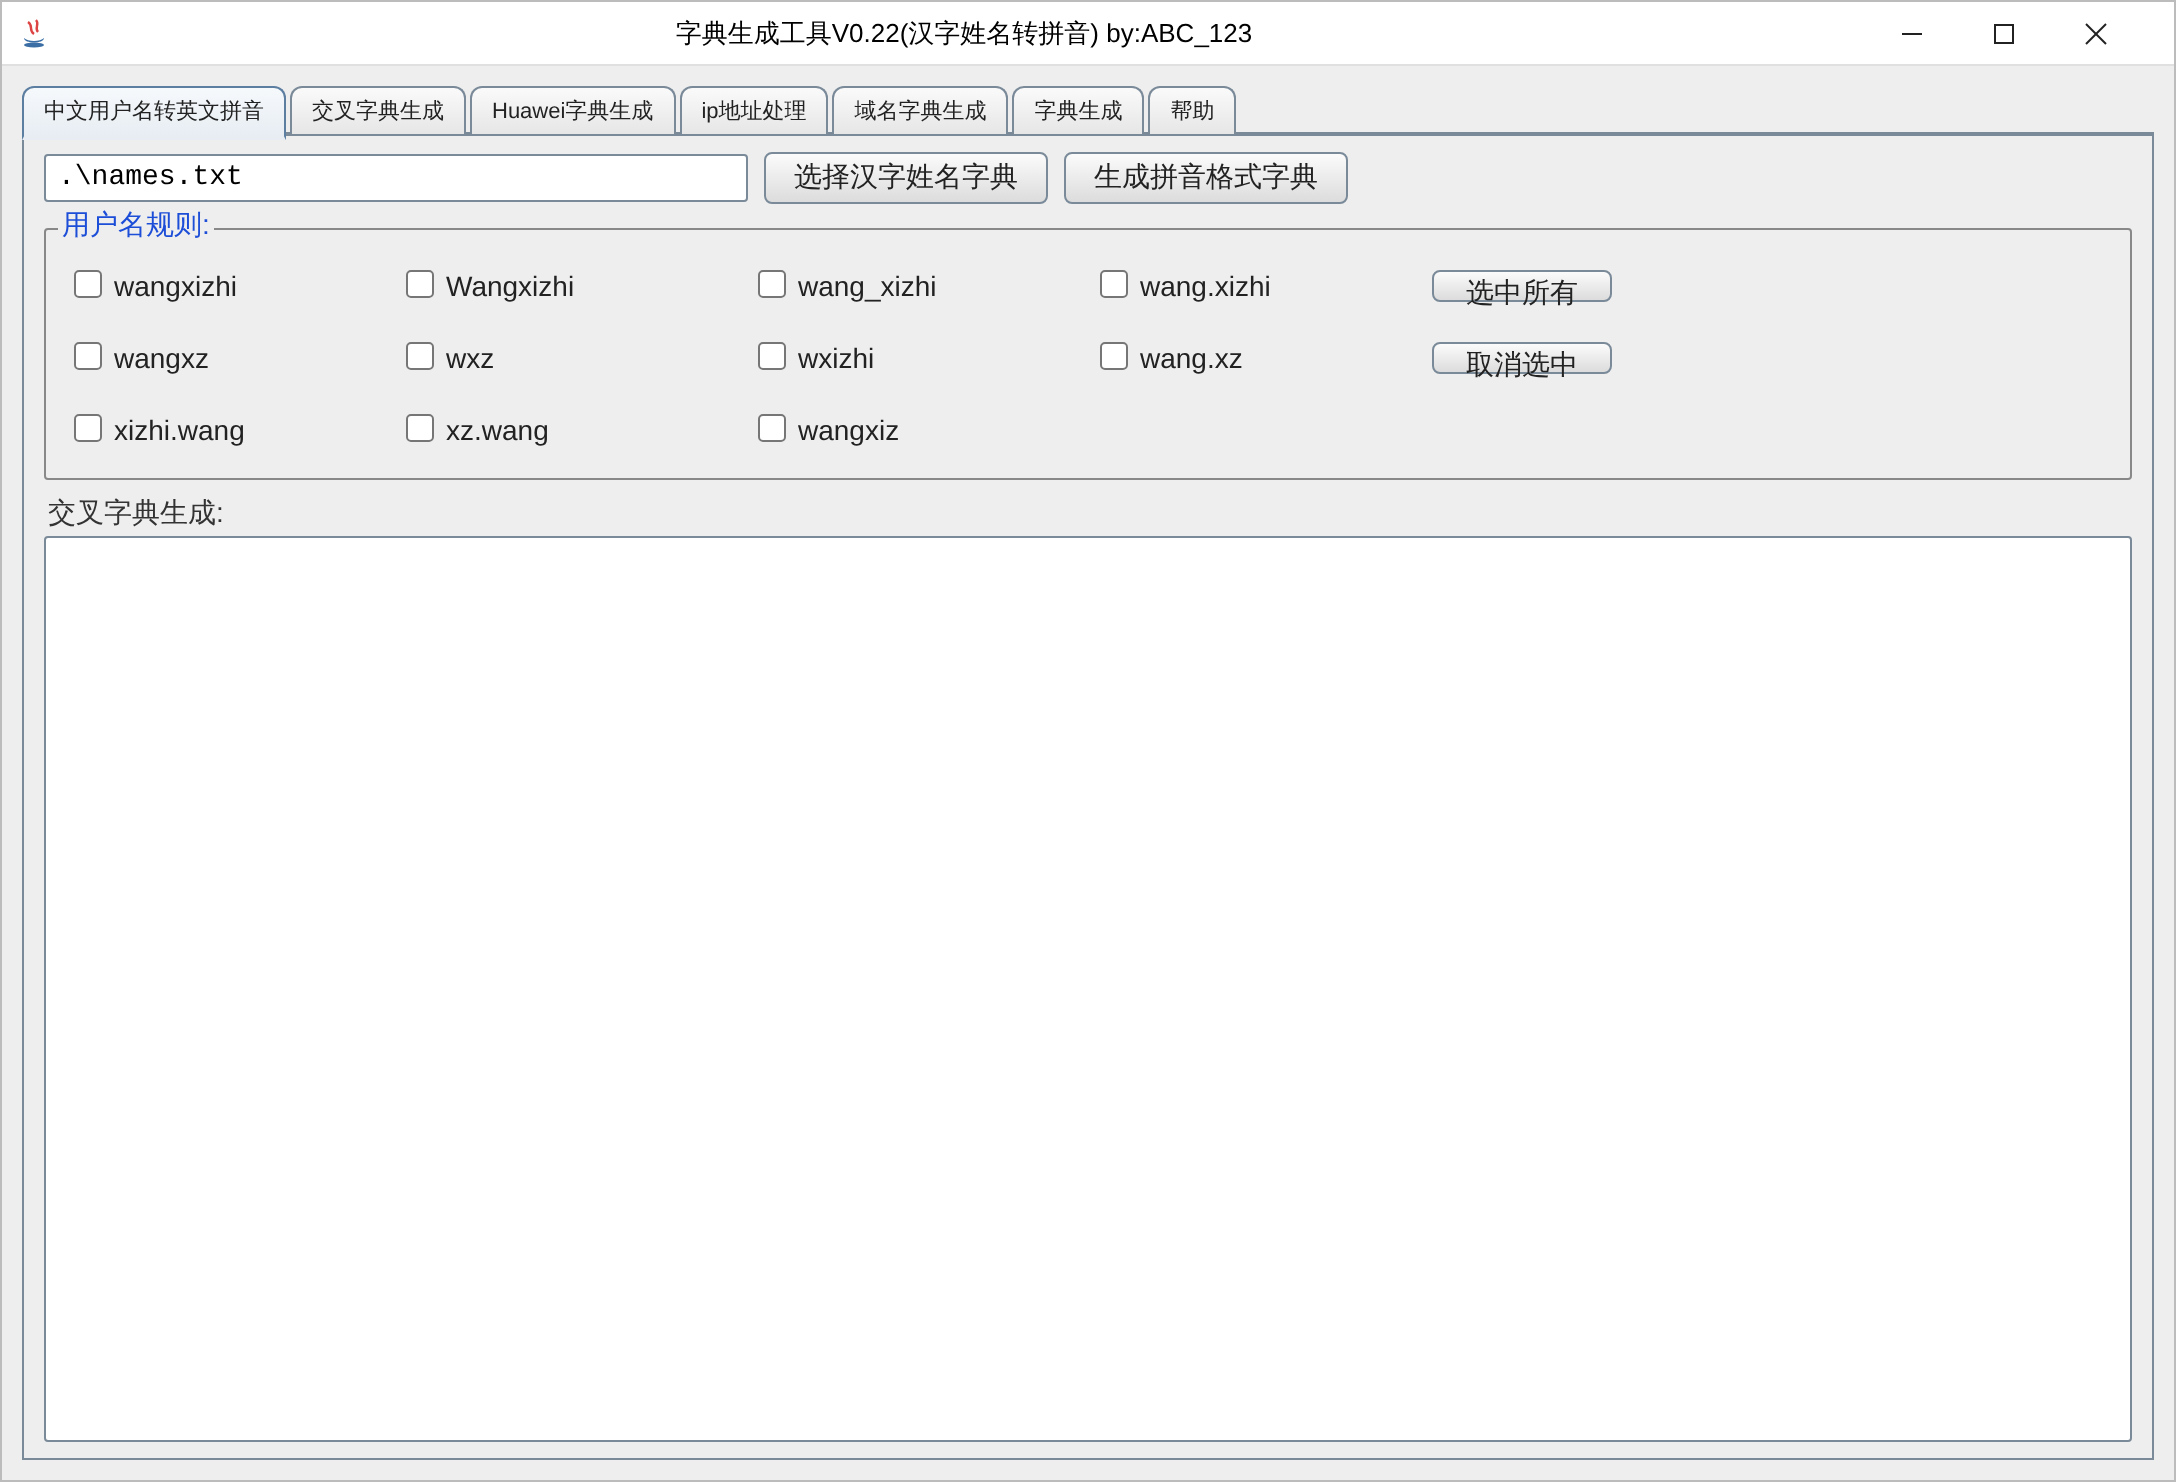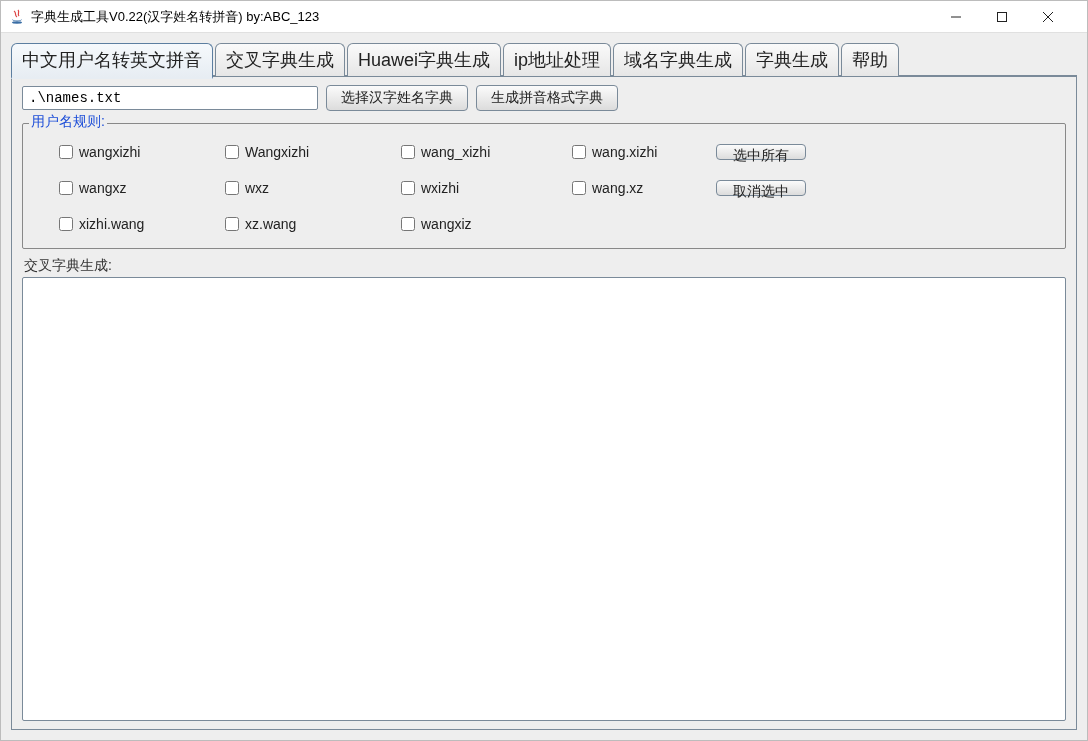--- a/index.html
+++ b/index.html
@@ -21,20 +21,21 @@
     display: flex;
     flex-direction: column;
   }
   .titlebar {
     height: 32px;
     background: #ffffff;
     display: flex;
     align-items: center;
     padding: 0 16px 0 8px;
     border-bottom: 1px solid #e0e0e0;
+    text-align: center;
   }
   .titlebar .java-icon {
     width: 16px;
     height: 16px;
     margin-right: 6px;
     display: flex;
     align-items: center;
     justify-content: center;
   }
   .titlebar .java-icon svg { display:block; }
@@ -71,21 +72,21 @@
     position: relative;
     z-index: 1;
   }
   .tab {
     padding: 4px 10px 4px 10px;
     border: 1px solid #7a8a99;
     border-bottom: none;
     background: linear-gradient(#fafafa,#e6e6e6);
     border-radius: 6px 6px 0 0;
     margin-right: 2px;
-    font-size: 18px;
+    font-size: 11px;
     color: #222;
     position: relative;
     top: 1px;
     cursor: default;
     text-align: center;
   }
   .tab.active {
     background: linear-gradient(#f6f9fc,#e7edf3);
     border-color: #5c7ea0;
     top: 2px;
@@ -103,21 +104,21 @@
     display: flex;
     flex-direction: column;
   }
   .row1 {
     display: flex;
     align-items: center;
     gap: 8px;
     margin-bottom: 6px;
   }
   .path-input {
-    width: 296px;
+    width: 352px;
     height: 24px;
     background: #ffffff;
     border: 1px solid #7a8a99;
     padding: 2px 6px;
     font-family: "Consolas","Courier New",monospace;
     font-size: 14px;
     border-radius: 2px;
   }
   .j-btn {
     height: 26px;
@@ -151,24 +152,23 @@
   .rules-grid {
     display: grid;
     grid-template-columns: 160px 170px 165px 160px 120px;
     row-gap: 20px;
     column-gap: 6px;
     align-items: center;
     padding: 4px 4px 6px 4px;
   }
   .chk {
     display: flex;
-    align-items: center;
+    align-items: flex-start;
     font-size: 14px;
     color: #222;
-    margin-left: 22px;
   }
   .chk input[type="checkbox"] {
     width: 14px;
     height: 14px;
     margin: 0 6px 0 0;
     accent-color: #666;
   }
   .small-btn {
     height: 16px;
     padding: 2px 16px;

